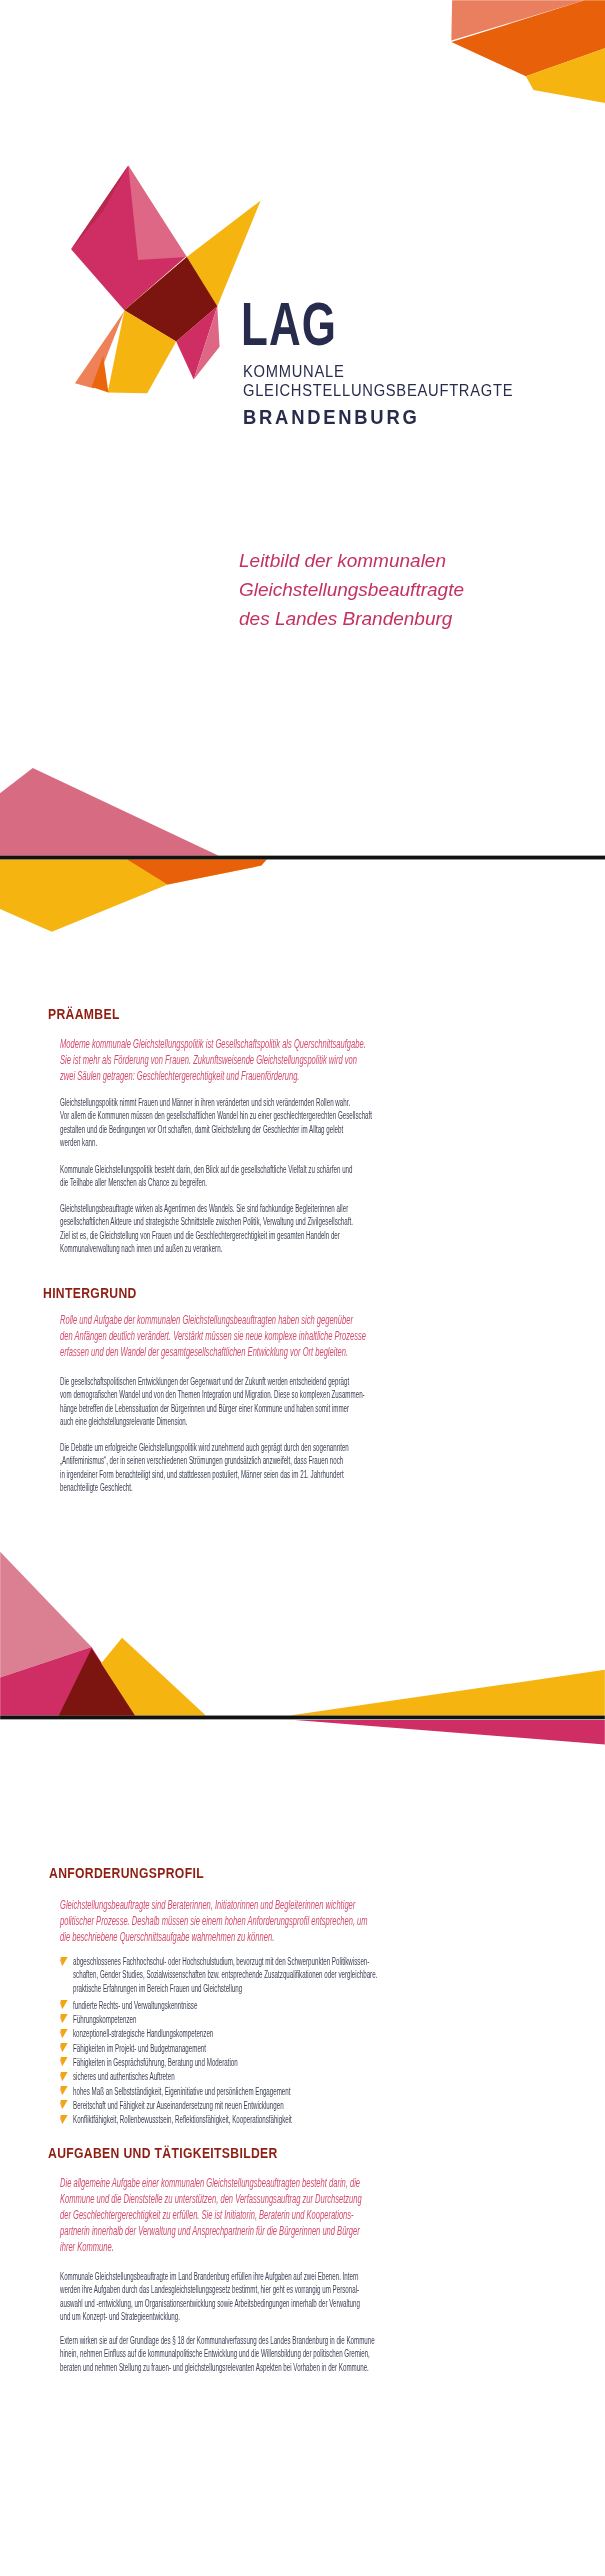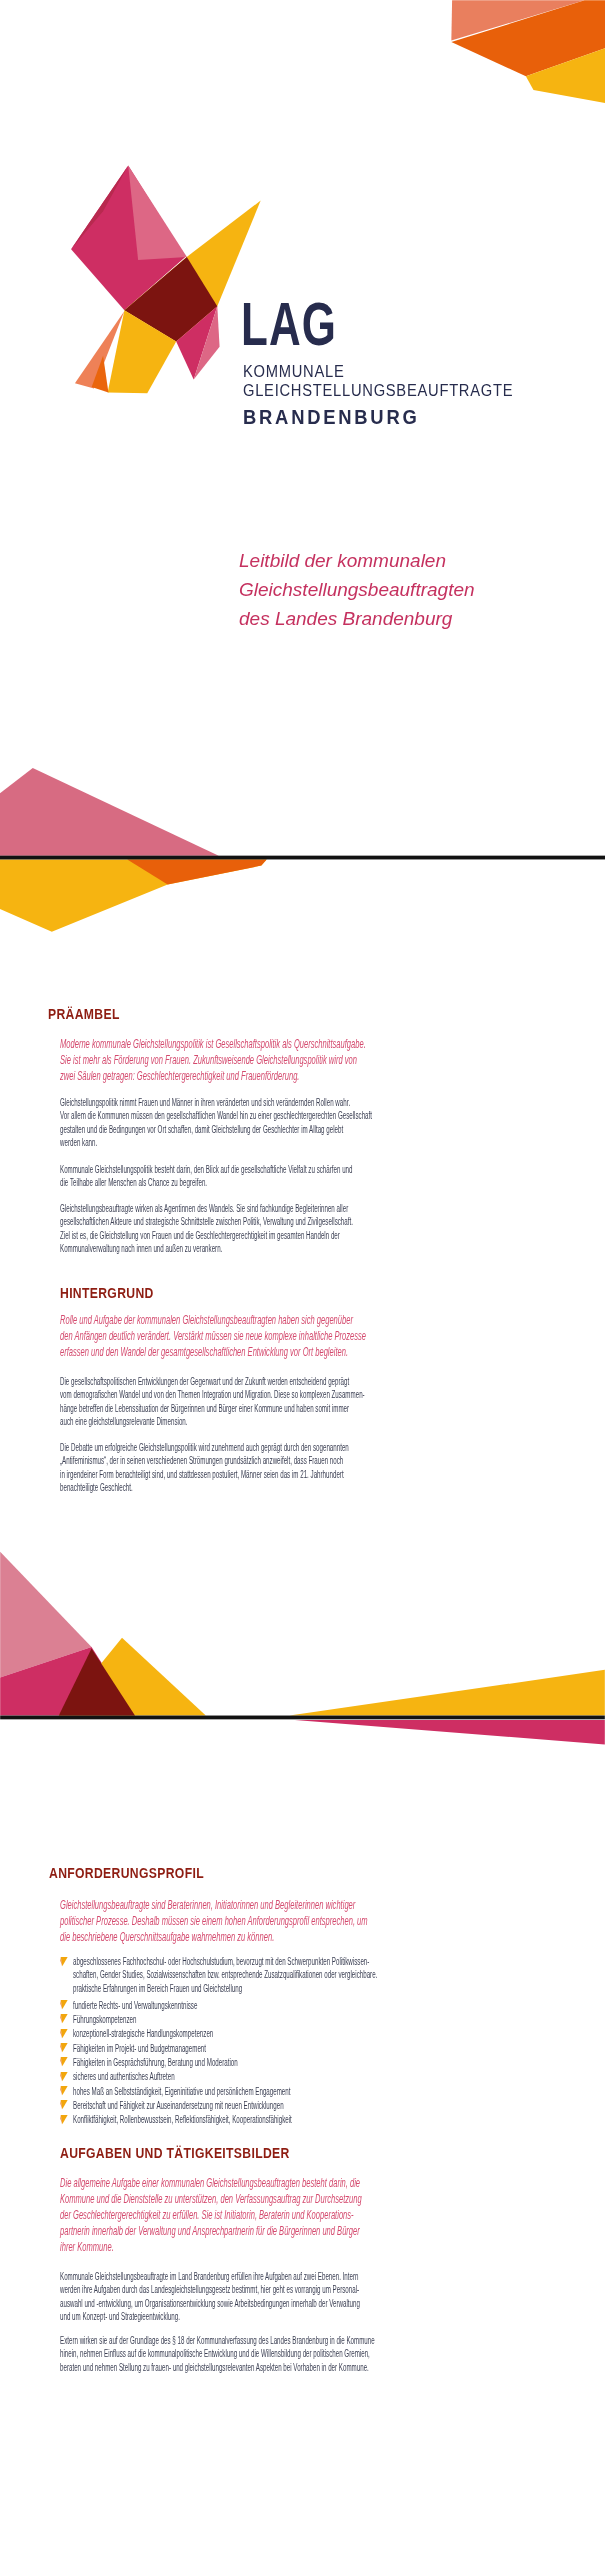--- a/index.html
+++ b/index.html
@@ -51,21 +51,21 @@
     <polygon points="200,187 146,233 169,283" fill="#ce2e63"></polygon>
     <polygon points="200,187 169,283 203,240" fill="#dd6785"></polygon>
   </svg>
 
   <div class="abs lag" style="left:241px;top:294px">LAG</div>
   <div class="abs logo-small" style="left:243px;top:364px">KOMMUNALE</div>
   <div class="abs logo-small" style="left:243px;top:383px">GLEICHSTELLUNGSBEAUFTRAGTE</div>
   <div class="abs logo-bold" style="left:243px;top:407px">BRANDENBURG</div>
 
   <div class="abs doc-title" style="left:239px;top:546px">Leitbild der kommunalen
-Gleichstellungsbeauftragten
+Gleichstellungsbeauftragte
 des Landes Brandenburg</div>
 
   <svg class="abs" style="left:0;top:755px" width="605" height="183" viewBox="0 0 794 240">
     <polygon points="43,17 287,132 0,132 0,50" fill="#d76b82"></polygon>
     <polygon points="0,137 350,137 343,145 220,170 68,232 0,202" fill="#f6b411"></polygon>
     <polygon points="167,137 350,137 343,145 220,170" fill="#e8600a"></polygon>
     <rect x="0" y="132" width="794" height="5" fill="#121212"></rect>
   </svg>
 
   <div class="abs" style="left:48px;top:1006px">
@@ -86,21 +86,21 @@
     <span class="cond body-txt">Kommunale Gleichstellungspolitik besteht darin, den Blick auf die gesellschaftliche Vielfalt zu schärfen und
 die Teilhabe aller Menschen als Chance zu begreifen.</span>
   </div>
   <div class="abs" style="left:60px;top:1202px">
     <span class="cond body-txt">Gleichstellungsbeauftragte wirken als Agentinnen des Wandels. Sie sind fachkundige Begleiterinnen aller
 gesellschaftlichen Akteure und strategische Schnittstelle zwischen Politik, Verwaltung und Zivilgesellschaft.
 Ziel ist es, die Gleichstellung von Frauen und die Geschlechtergerechtigkeit im gesamten Handeln der
 Kommunalverwaltung nach innen und außen zu verankern.</span>
   </div>
 
-  <div class="abs" style="left:60px;top:1285px">
+  <div class="abs" style="left:43px;top:1285px">
     <span class="heading">HINTERGRUND</span>
   </div>
   <div class="abs" style="left:60px;top:1312px">
     <span class="cond lead-txt">Rolle und Aufgabe der kommunalen Gleichstellungsbeauftragten haben sich gegenüber
 den Anfängen deutlich verändert. Verstärkt müssen sie neue komplexe inhaltliche Prozesse
 erfassen und den Wandel der gesamtgesellschaftlichen Entwicklung vor Ort begleiten.</span>
   </div>
   <div class="abs" style="left:60px;top:1375px">
     <span class="cond body-txt">Die gesellschaftspolitischen Entwicklungen der Gegenwart und der Zukunft werden entscheidend geprägt
 vom demografischen Wandel und von den Themen Integration und Migration. Diese so komplexen Zusammen-
@@ -200,21 +200,21 @@
     </li>
     <li>
       <svg class="marker" width="8.4" height="10" viewBox="0 0 11 13">
         <polygon points="1,0 10,0 3,12" fill="#f2a60d"></polygon>
           <polygon points="1,0 2.6,12 0.6,5" fill="#e8650d"></polygon>
         </svg>
       <span class="cond body-txt">Konfliktfähigkeit, Rollenbewusstsein, Reflektionsfähigkeit, Kooperationsfähigkeit</span>
     </li>
   </ul>
 
-  <div class="abs" style="left:60px;top:2145px">
+  <div class="abs" style="left:48px;top:2145px">
     <span class="heading">AUFGABEN UND TÄTIGKEITSBILDER</span>
   </div>
   <div class="abs" style="left:60px;top:2175px">
     <span class="cond lead-txt">Die allgemeine Aufgabe einer kommunalen Gleichstellungsbeauftragten besteht darin, die
 Kommune und die Dienststelle zu unterstützen, den Verfassungsauftrag zur Durchsetzung
 der Geschlechtergerechtigkeit zu erfüllen. Sie ist Initiatorin, Beraterin und Kooperations-
 partnerin innerhalb der Verwaltung und Ansprechpartnerin für die Bürgerinnen und Bürger
 ihrer Kommune.</span>
   </div>
   <div class="abs" style="left:60px;top:2270px">

